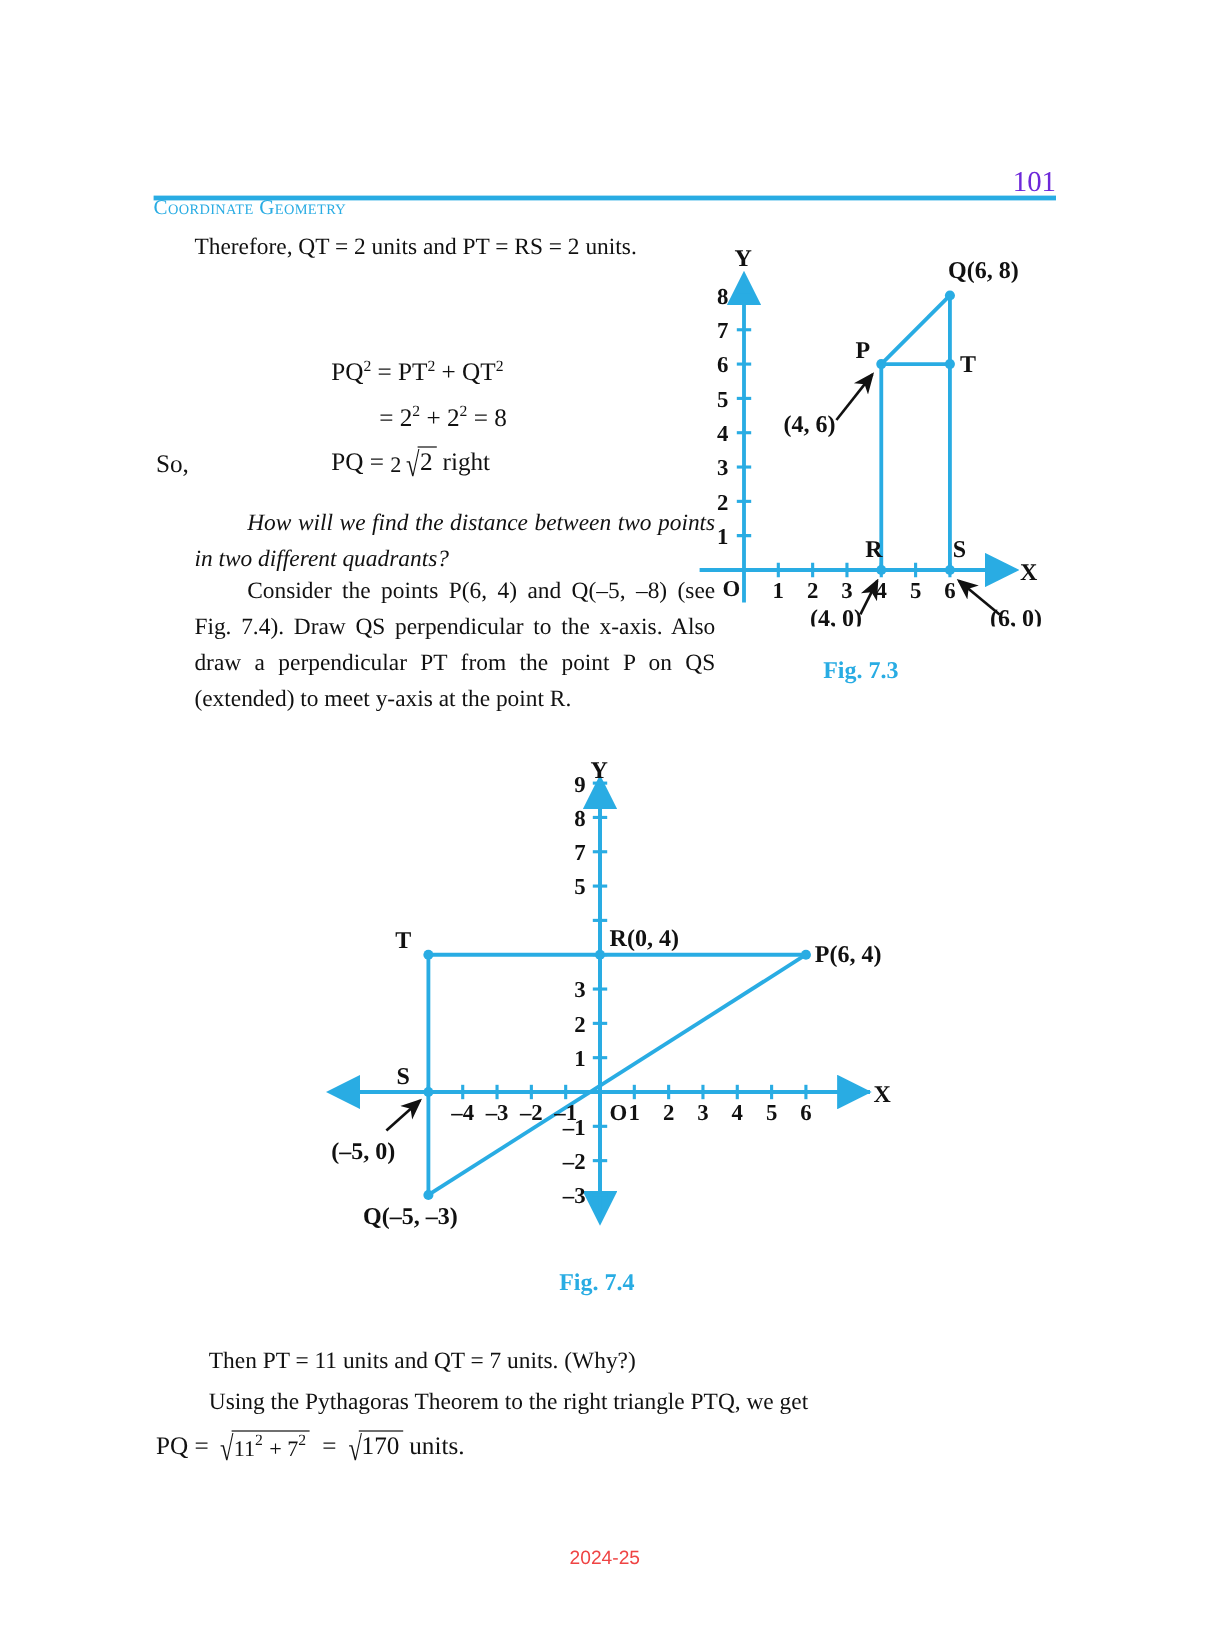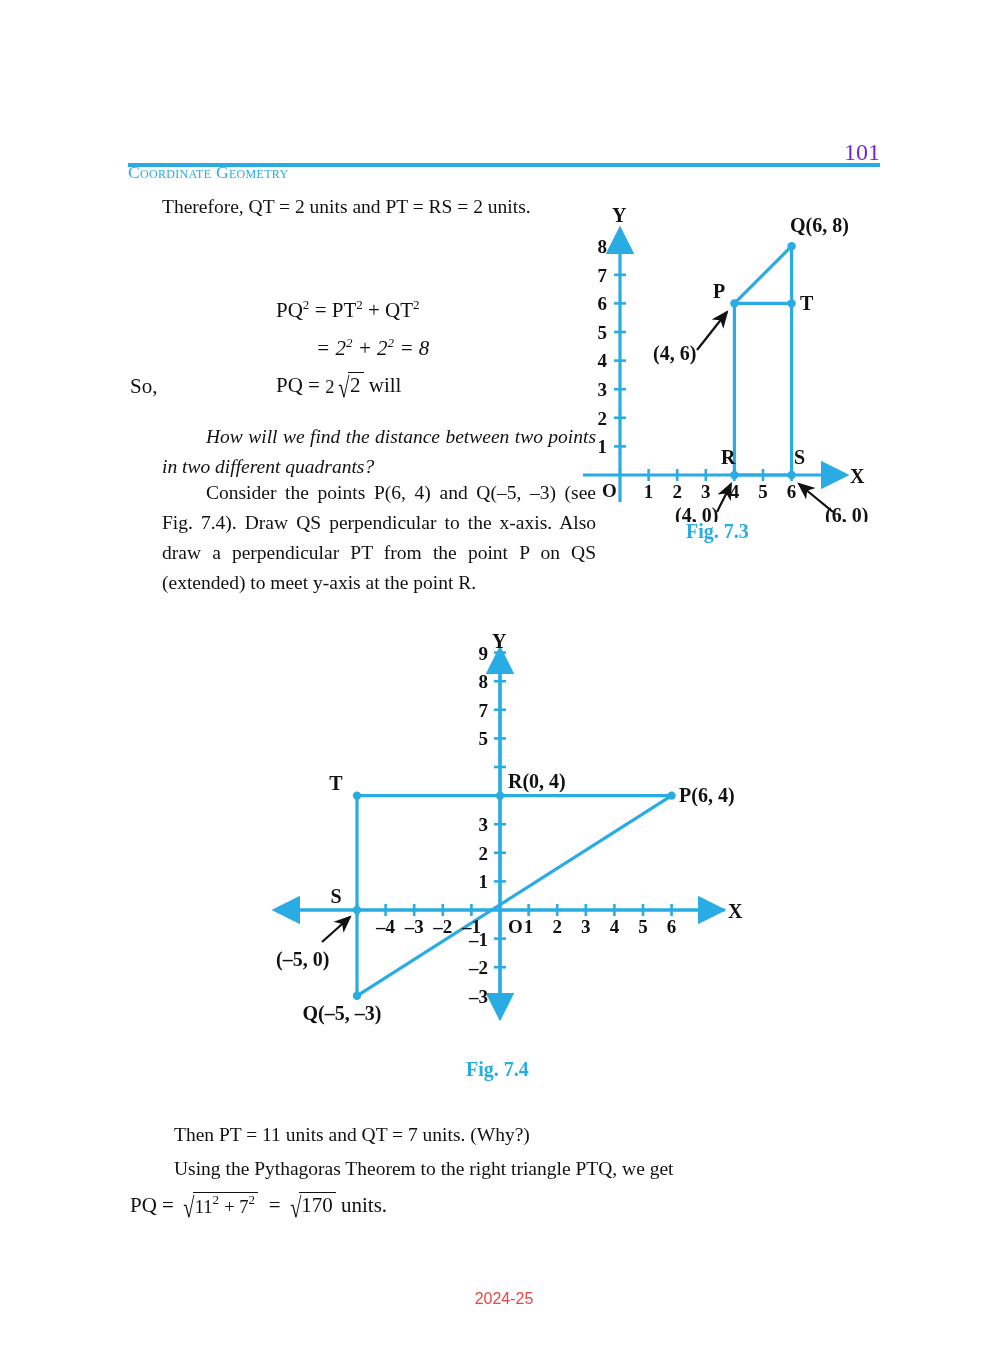--- a/index.html
+++ b/index.html
@@ -171,33 +171,33 @@
     <div class="head-rule"></div>
   </div>
 
   <div class="para col-left noindent" style="top:192px;">Therefore, QT = 2 units and PT = RS = 2 units.</div>
 
 
   <div class="eqline" style="left:276px; top:298px;">
     <span>PQ</span><sup class="sq">2</sup><span>&nbsp;</span><span>=  PT</span><sup class="sq">2</sup><span>&nbsp;</span><span>+ QT</span><sup class="sq">2</sup>
   </div>
 
-  <div class="eqline" style="left:316px; top:336px;font-style:italic;">
+  <div class="eqline" style="left:316px; top:336px;">
     <span>=  2</span><sup class="sq">2</sup><span>&nbsp;</span><span>+ 2</span><sup class="sq">2</sup><span>&nbsp;</span><span>= 8</span>
   </div>
 
   <div class="eqline" style="left:130px; top:374px;">So,</div>
 
   <div class="eqline" style="left:276px; top:372px;">
-    <span>PQ  =</span><span>&nbsp;</span><span class="coef">2</span><span class="radical"><span class="rsign">√</span><span class="rbody">2</span></span><span>&nbsp;</span><span>will</span>
+    <span>PQ  =</span><span>&nbsp;</span><span class="coef">2</span><span class="radical"><span class="rsign">√</span><span class="rbody">2</span></span><span>&nbsp;</span><span>right</span>
   </div>
 
   <div class="para col-left indent" style="top:422px;font-style:italic;">How will we find the distance between two points in two different quadrants?</div>
 
-  <div class="para col-left indent" style="top:478px;">Consider the points P(6, 4) and Q(–5, –3) (see Fig. 7.4). Draw QS perpendicular to the x-axis. Also draw a perpendicular PT from the point P on QS (extended) to meet y-axis at the point R.</div>
+  <div class="para col-left indent" style="top:478px;">Consider the points P(6, 4) and Q(–5, –8) (see Fig. 7.4). Draw QS perpendicular to the x-axis. Also draw a perpendicular PT from the point P on QS (extended) to meet y-axis at the point R.</div>
 
   <div class="figure" style="left:575px; top:192px;">
     <svg width="310" height="330" viewBox="0 0 310 330">
       <defs>
         <marker id="ar73" markerWidth="9" markerHeight="9" refX="7" refY="4.5" orient="auto">
           <path d="M0,0 L9,4.5 L0,9 z" fill="#29ace3"></path>
         </marker>
         <marker id="blkarrow73" markerWidth="8" markerHeight="8" refX="7" refY="4" orient="auto">
           <path d="M0,0.6 L8,4 L0,7.4 L2.2,4 z" fill="#111111"></path>
         </marker>
@@ -279,21 +279,21 @@
       <text class="ptlabel" x="225" y="118" font-size="20">T</text>
       <text class="ptlabel" x="146" y="272" font-size="20">R</text>
       <text class="ptlabel" x="219" y="272" font-size="20">S</text>
 
       <text class="ptlabel" x="78" y="168" font-size="20">(4, 6)</text>
       <text class="ptlabel" x="100" y="330" font-size="20">(4, 0)</text>
       <text class="ptlabel" x="250" y="330" font-size="20">(6, 0)</text>
     </svg>
   </div>
 
-  <div class="figcap" style="left:686px; top:520px;">Fig. 7.3</div>
+  <div class="figcap" style="left:686px; top:548px;">Fig. 7.3</div>
 
   <div class="figure" style="left:270px; top:630px;">
     <svg width="480" height="400" viewBox="0 0 480 400">
       <defs>
         <marker id="ar74" markerWidth="9" markerHeight="9" refX="7" refY="4.5" orient="auto">
           <path d="M0,0 L9,4.5 L0,9 z" fill="#29ace3"></path>
         </marker>
         <marker id="blkarrow74" markerWidth="8" markerHeight="8" refX="7" refY="4" orient="auto">
           <path d="M0,0.6 L8,4 L0,7.4 L2.2,4 z" fill="#111111"></path>
         </marker>

